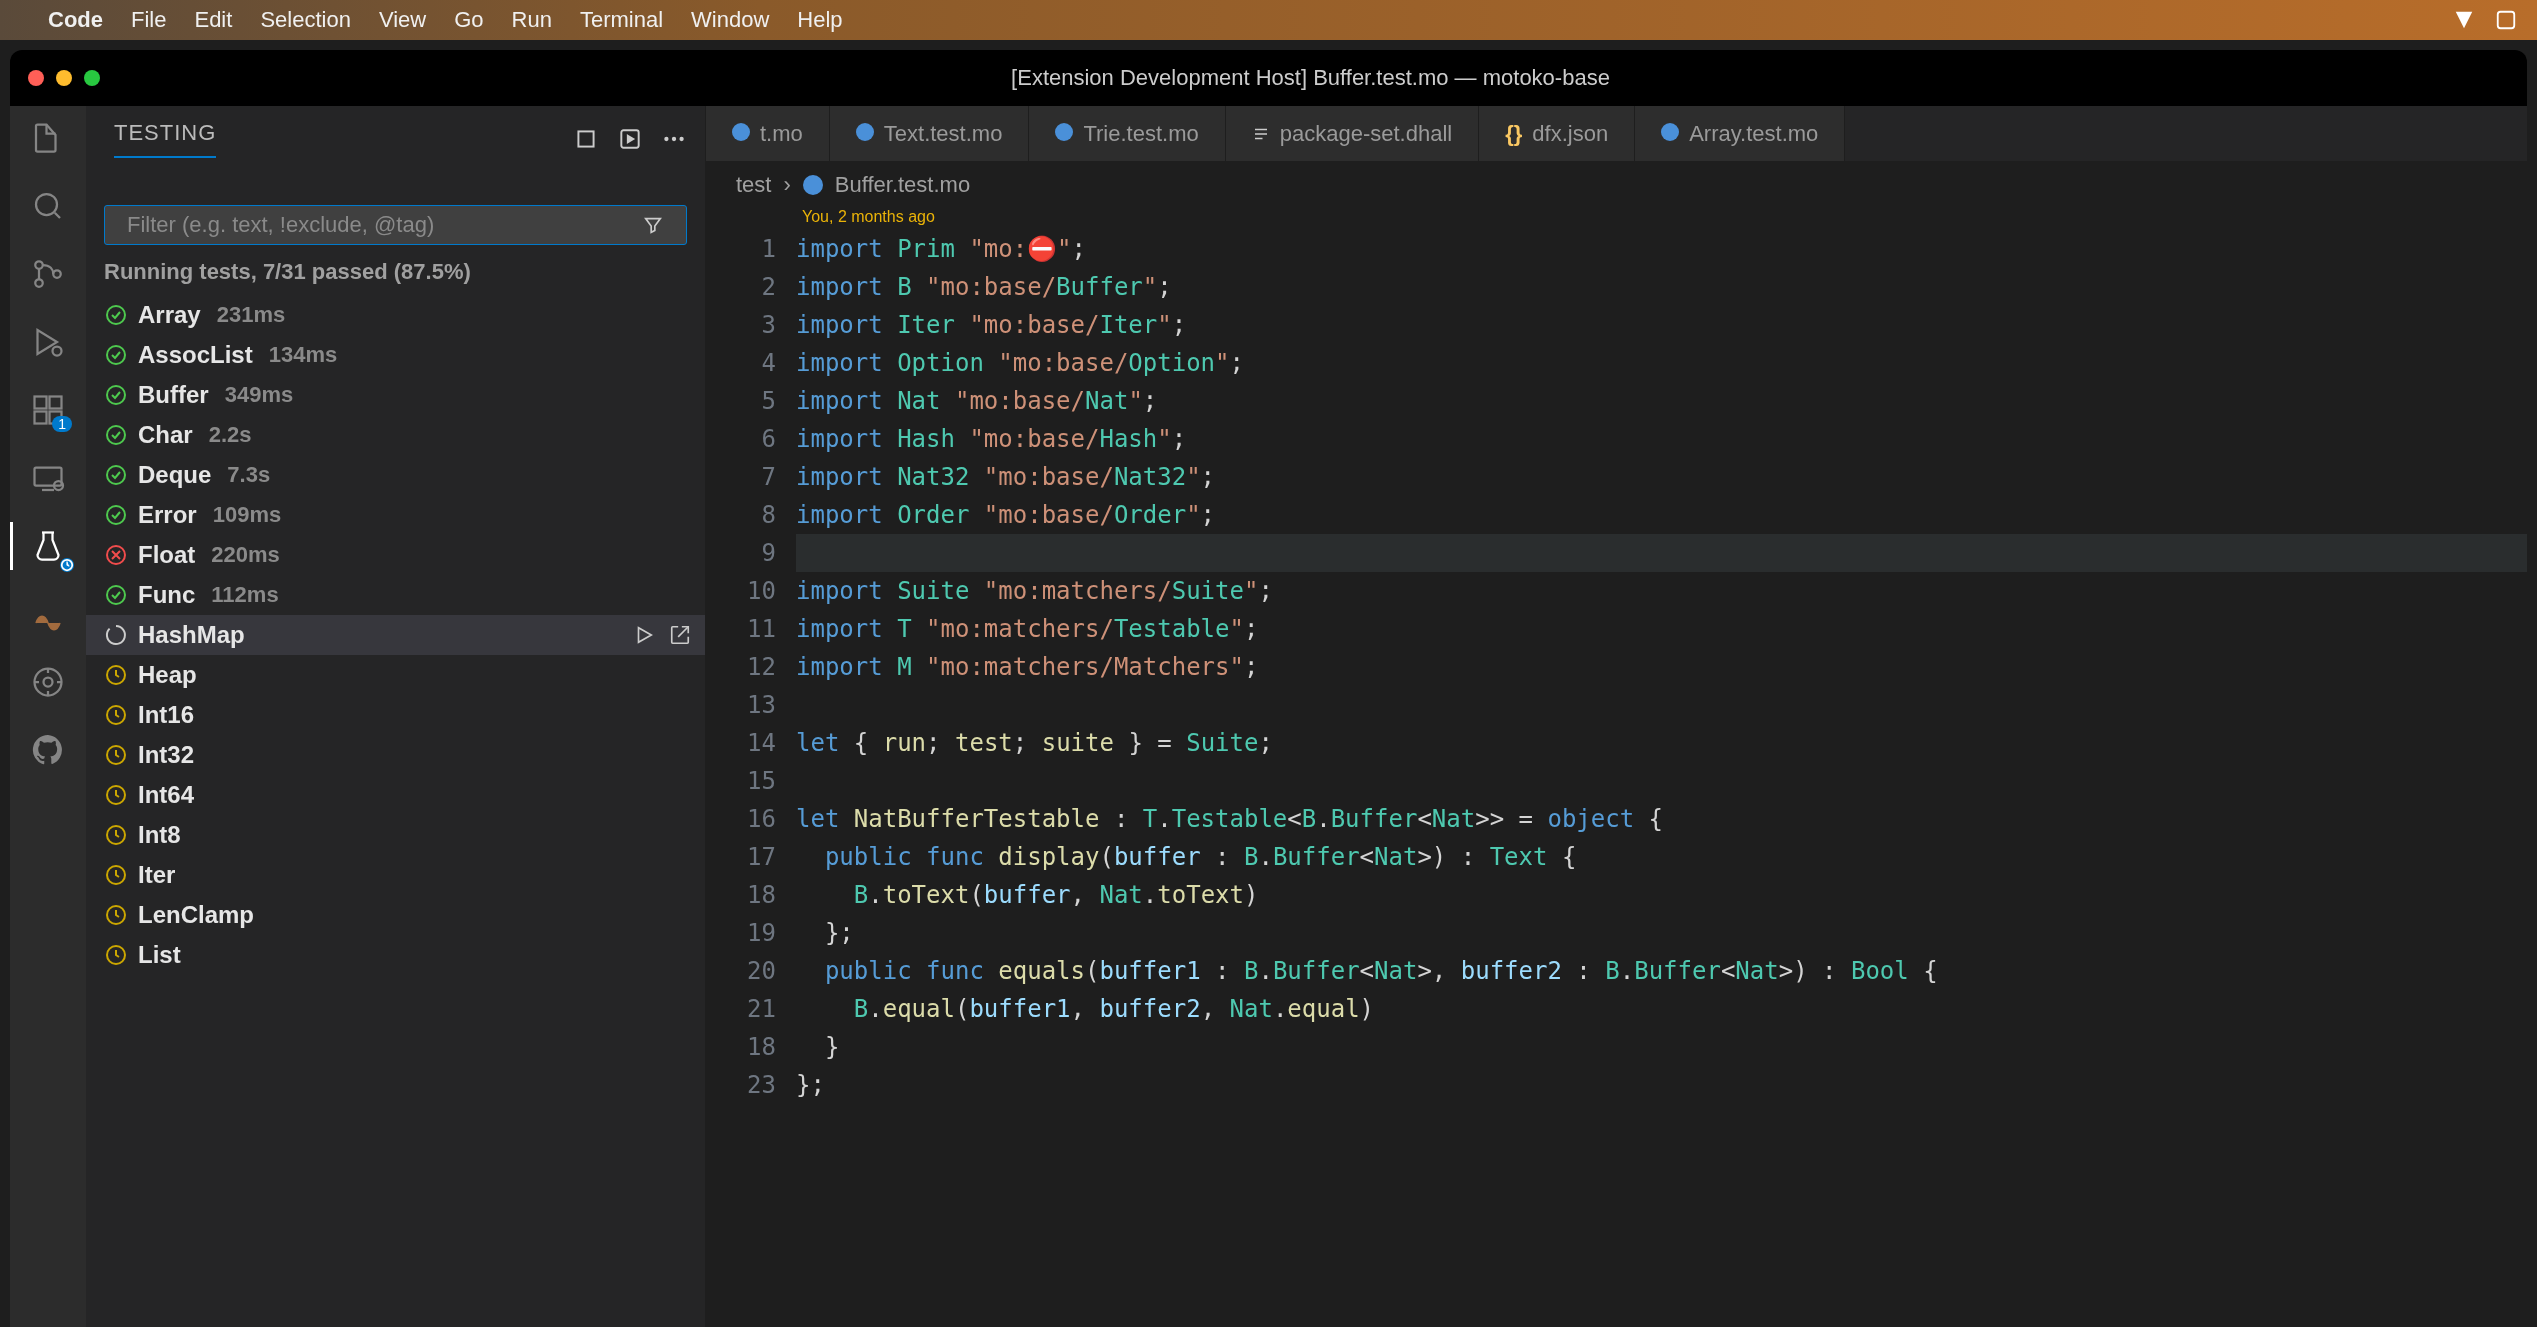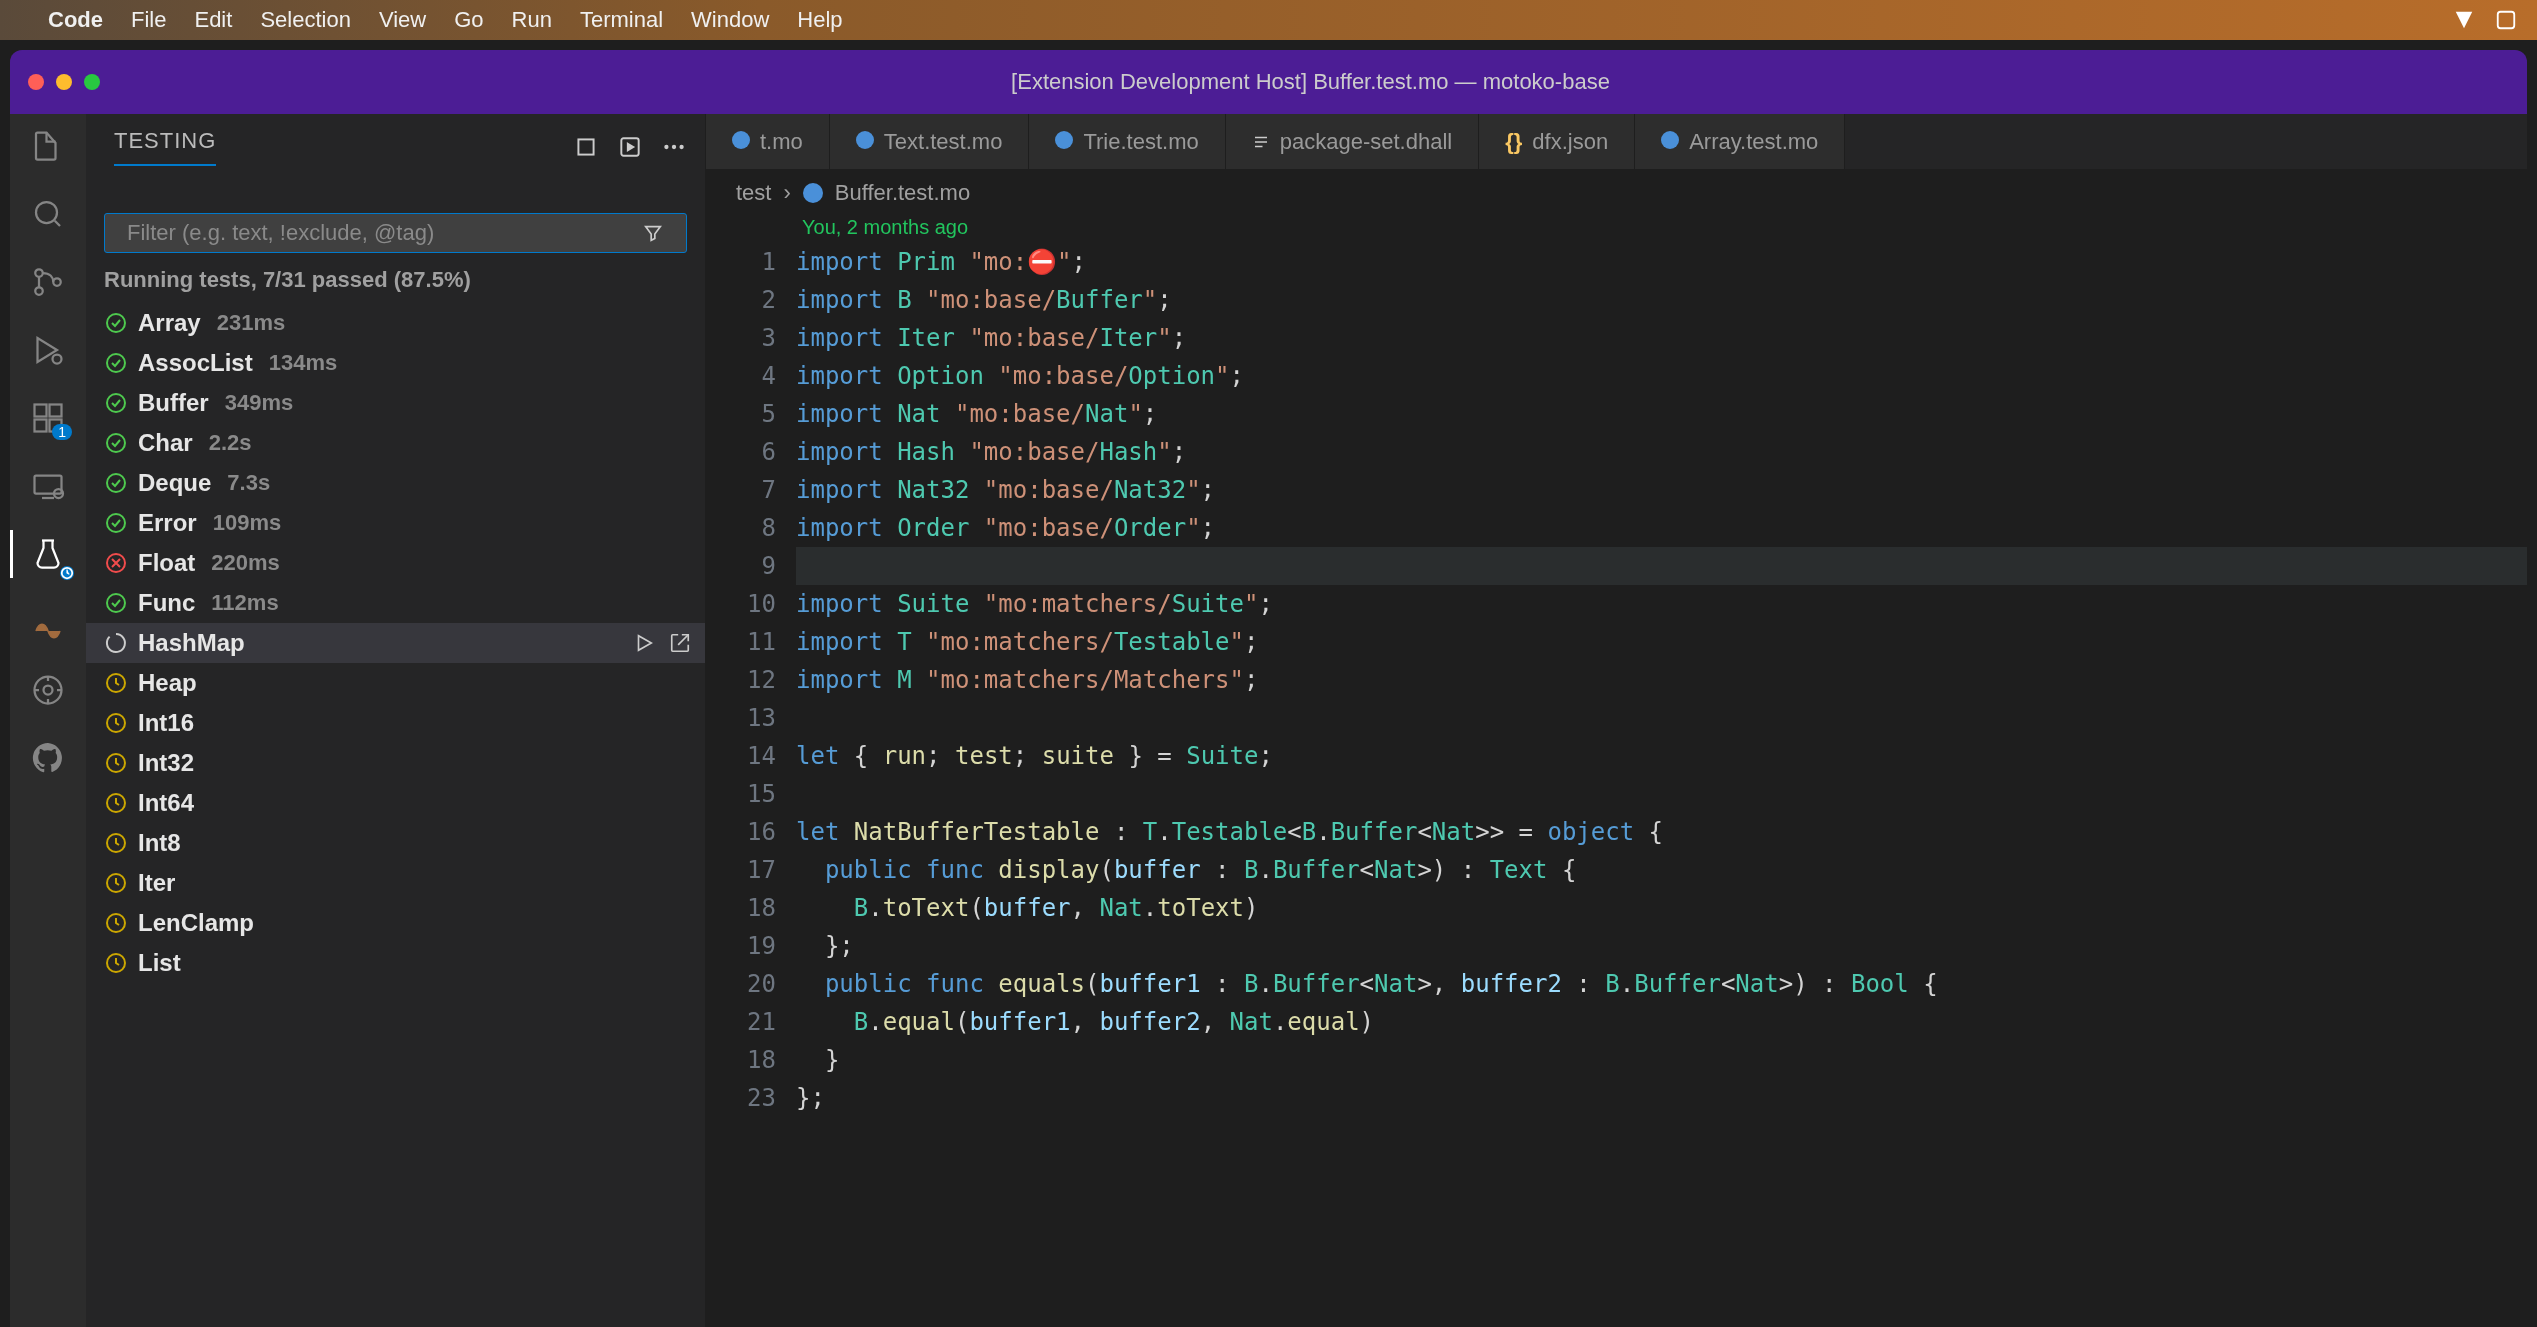--- a/index.html
+++ b/index.html
@@ -27,22 +27,22 @@
 .window {
   background: #252526;
   margin: 10px 10px 0 10px;
   border-radius: 12px 12px 0 0;
   height: calc(100% - 50px);
   display: flex;
   flex-direction: column;
   overflow: hidden;
 }
 .titlebar {
-  height: 64px;
-  background: #4c1d95;
+  height: 56px;
+  background: #000000;
   display: flex;
   align-items: center;
   padding: 0 18px;
   gap: 12px;
 }
 .traffic { display: flex; gap: 12px; }
 .dot { width: 16px; height: 16px; border-radius: 50%; }
 .dot.red { background: #ff5f57; }
 .dot.yellow { background: #febc2e; }
 .dot.green { background: #28c840; }
@@ -123,21 +123,21 @@
 .tab {
   display: flex; align-items: center; gap: 10px;
   padding: 0 26px; color: #9a9a9a; background: #2d2d2d;
   border-right: 1px solid #1e1e1e;
   font-size: 22px;
 }
 .breadcrumb {
   display: flex; align-items: center; gap: 12px;
   padding: 10px 30px; color: #a0a0a0; font-size: 22px;
 }
-.blame { padding-left: 96px; color: #22c55e; font-size: 20px; padding-bottom: 4px; }
+.blame { padding-left: 96px; color: #eab308; font-size: 16px; padding-bottom: 4px; }
 .code-wrap { display: flex; flex: 1; overflow: hidden; font-family: "SF Mono", Menlo, Consolas, monospace; font-size: 24px; }
 .gutter {
   width: 90px; text-align: right; padding-right: 20px; color: #6e7681; line-height: 38px;
 }
 .code {
   flex: 1; line-height: 38px; white-space: pre; color: #d4d4d4;
 }
 .line-highlight { background: #2a2d2e; display: block; width: 100%; }
 .tok-kw { color: #569cd6; }
 .tok-id { color: #4ec9b0; }

